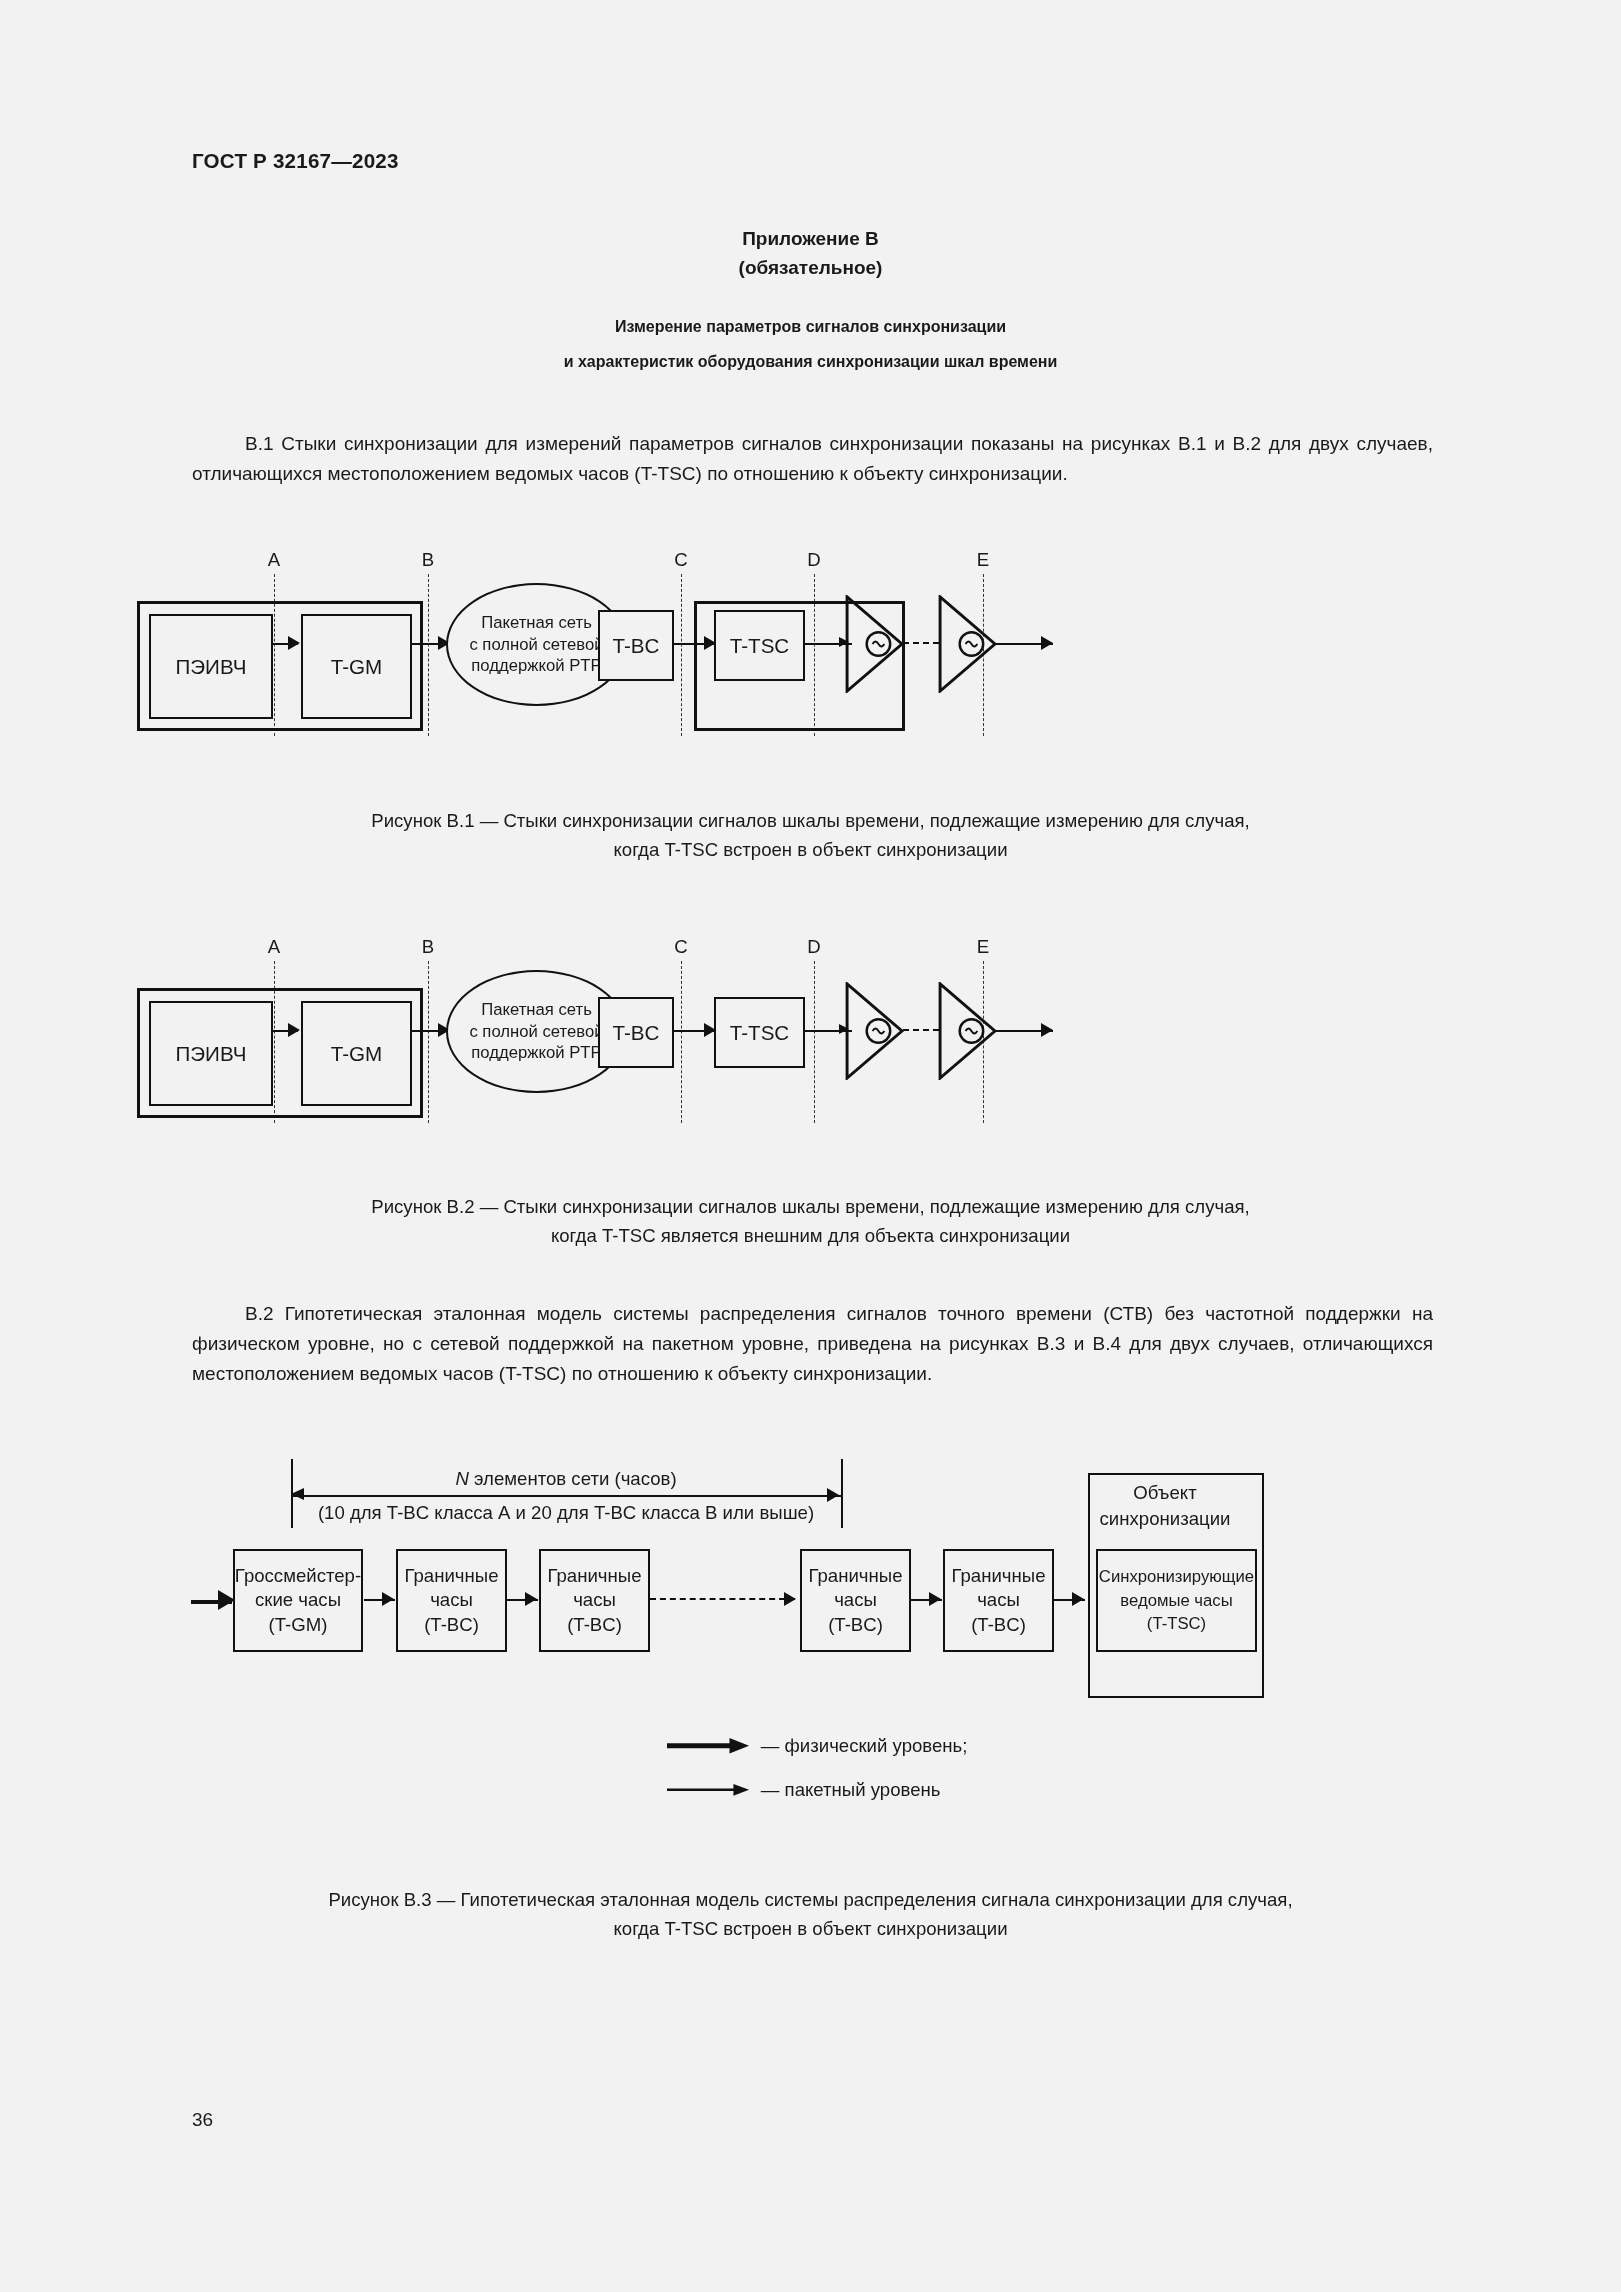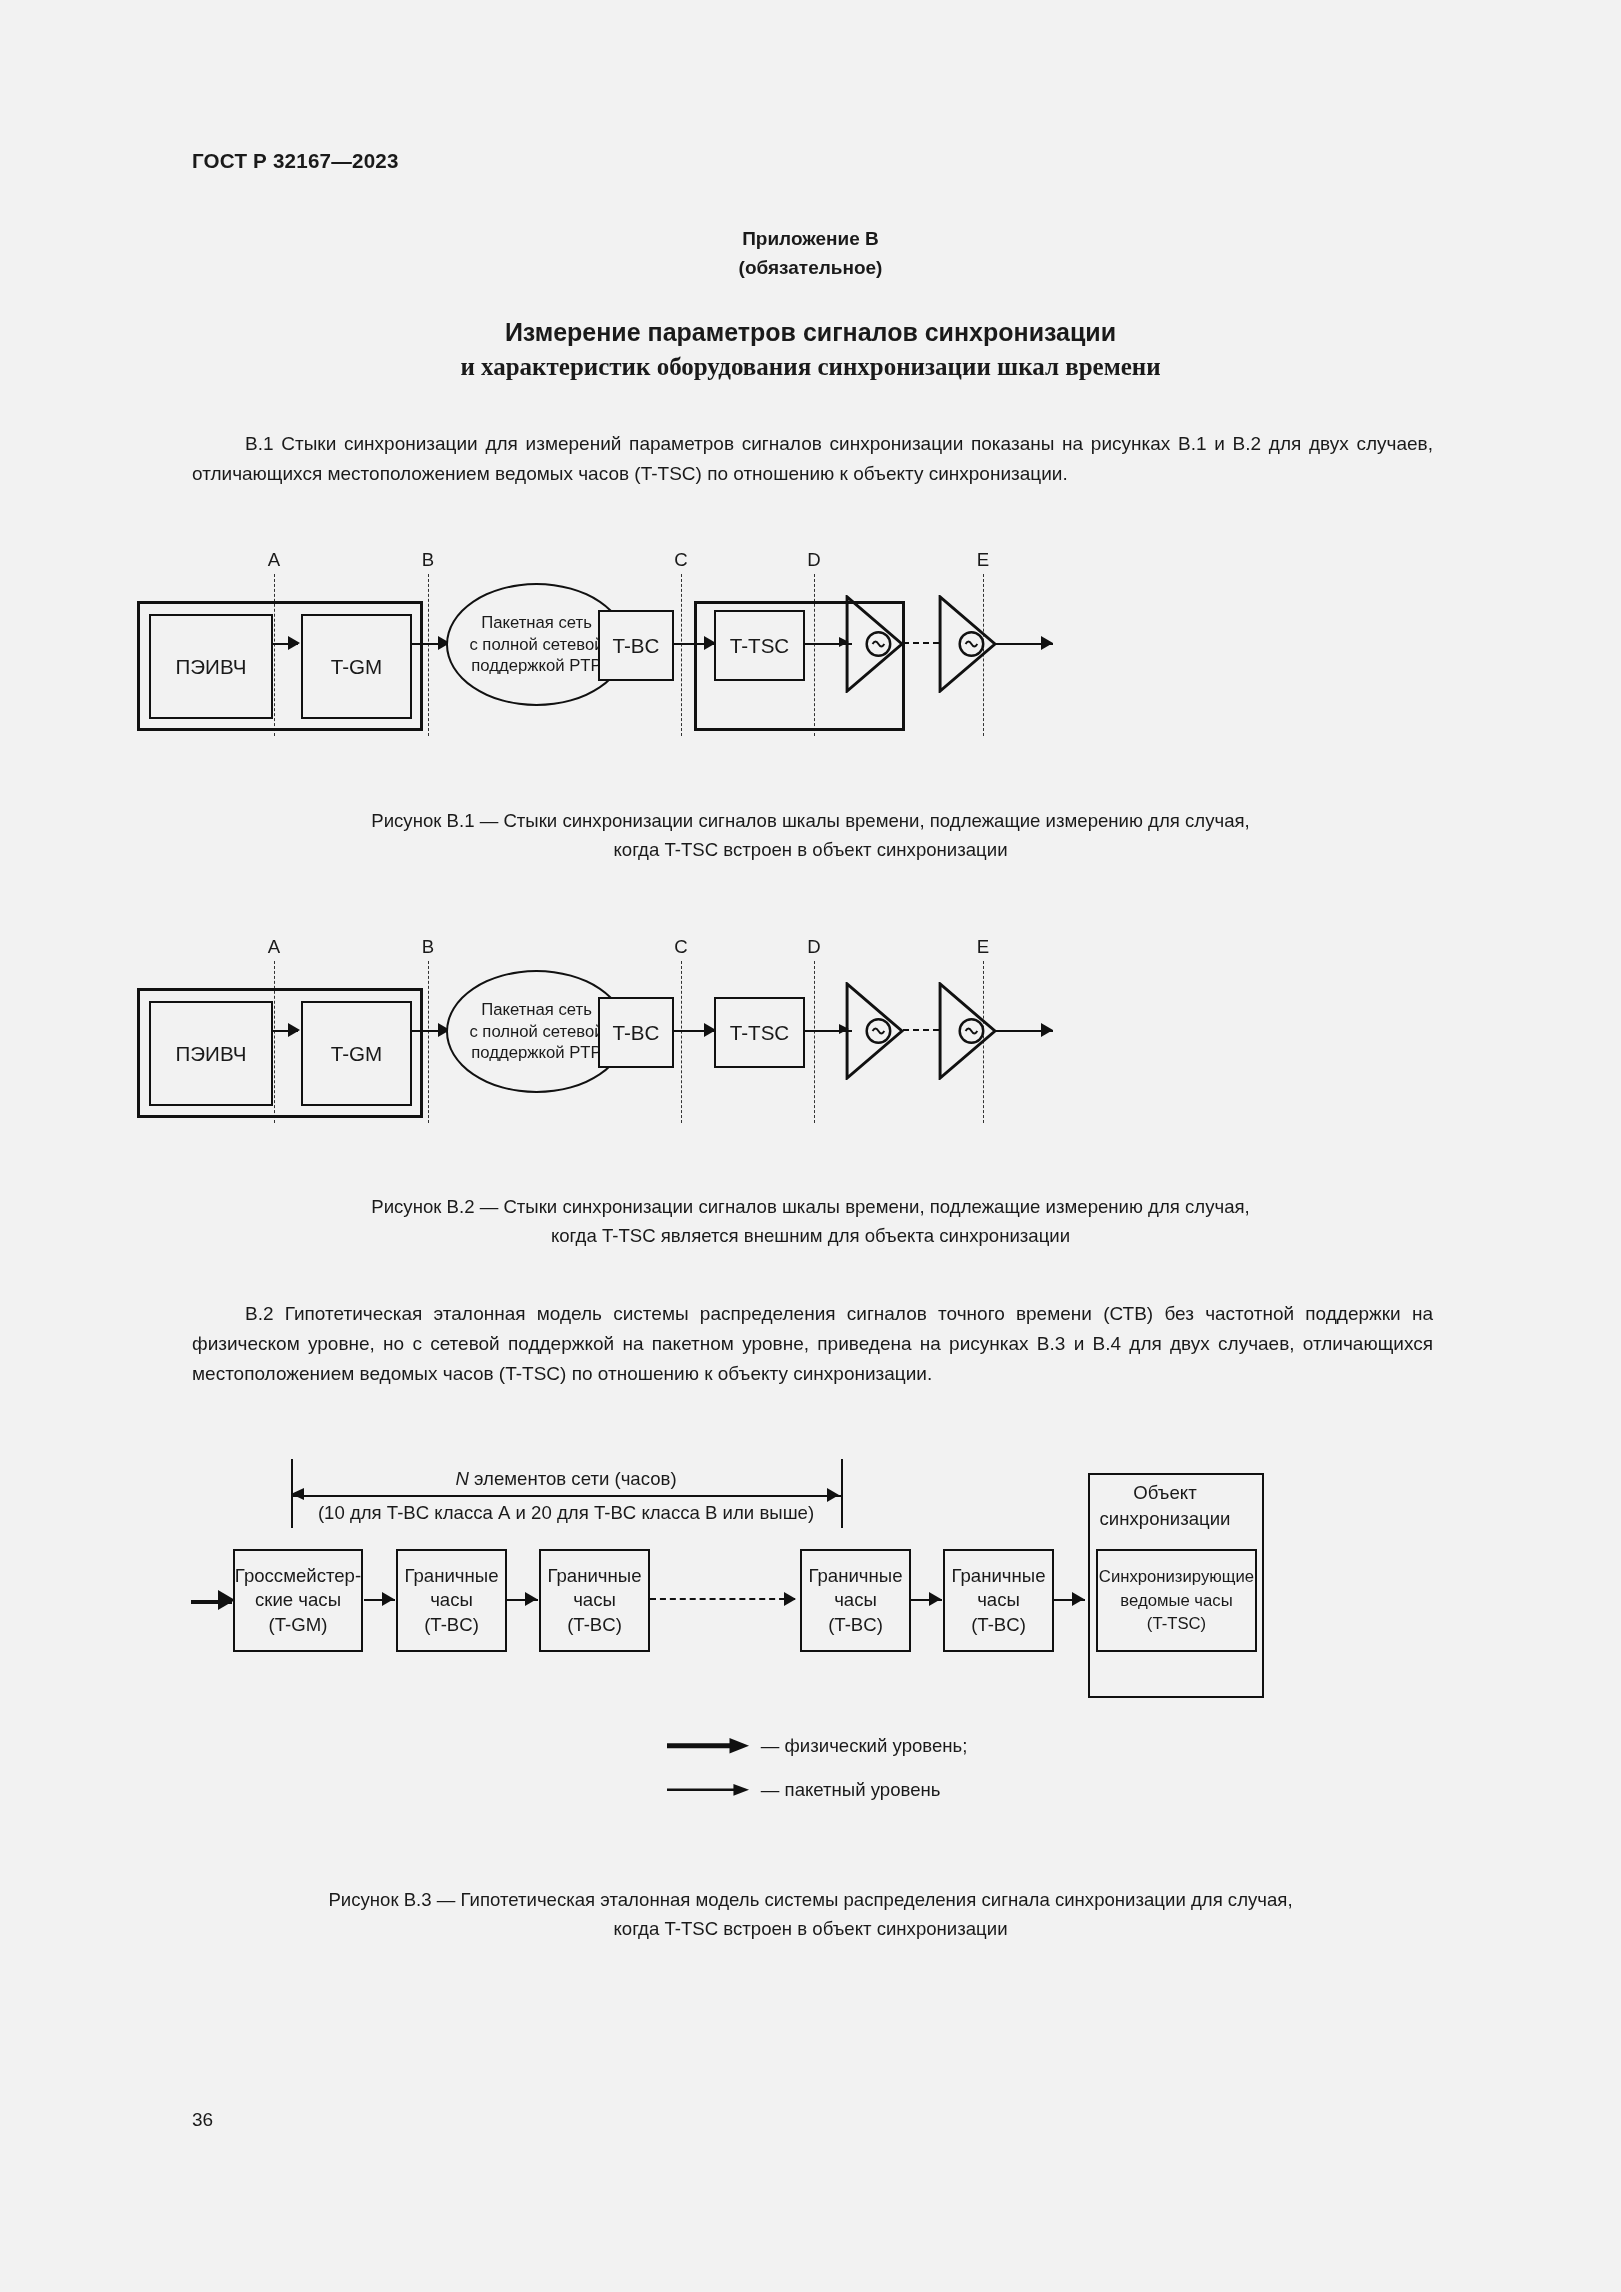--- a/index.html
+++ b/index.html
@@ -41,25 +41,25 @@
     font-weight: bold;
   }
   .annex-line1 { top: 228px; }
   .annex-line2 { top: 257px; }
 
   .main-title {
     position: absolute;
     left: 0;
     right: 0;
     text-align: center;
-    font-size: 25px;
+    font-size: 16px;
     font-weight: bold;
   }
   .main-title-l1 { top: 318px; }
-  .main-title-l2 { top: 353px; font-family: Liberation Serif, serif; }
+  .main-title-l2 { top: 353px; }
 
   
   .para {
     position: absolute;
     left: 192px;
     width: 1241px;
     font-size: 19px;
     line-height: 30px;
     text-align: justify;
     text-justify: inter-word;

